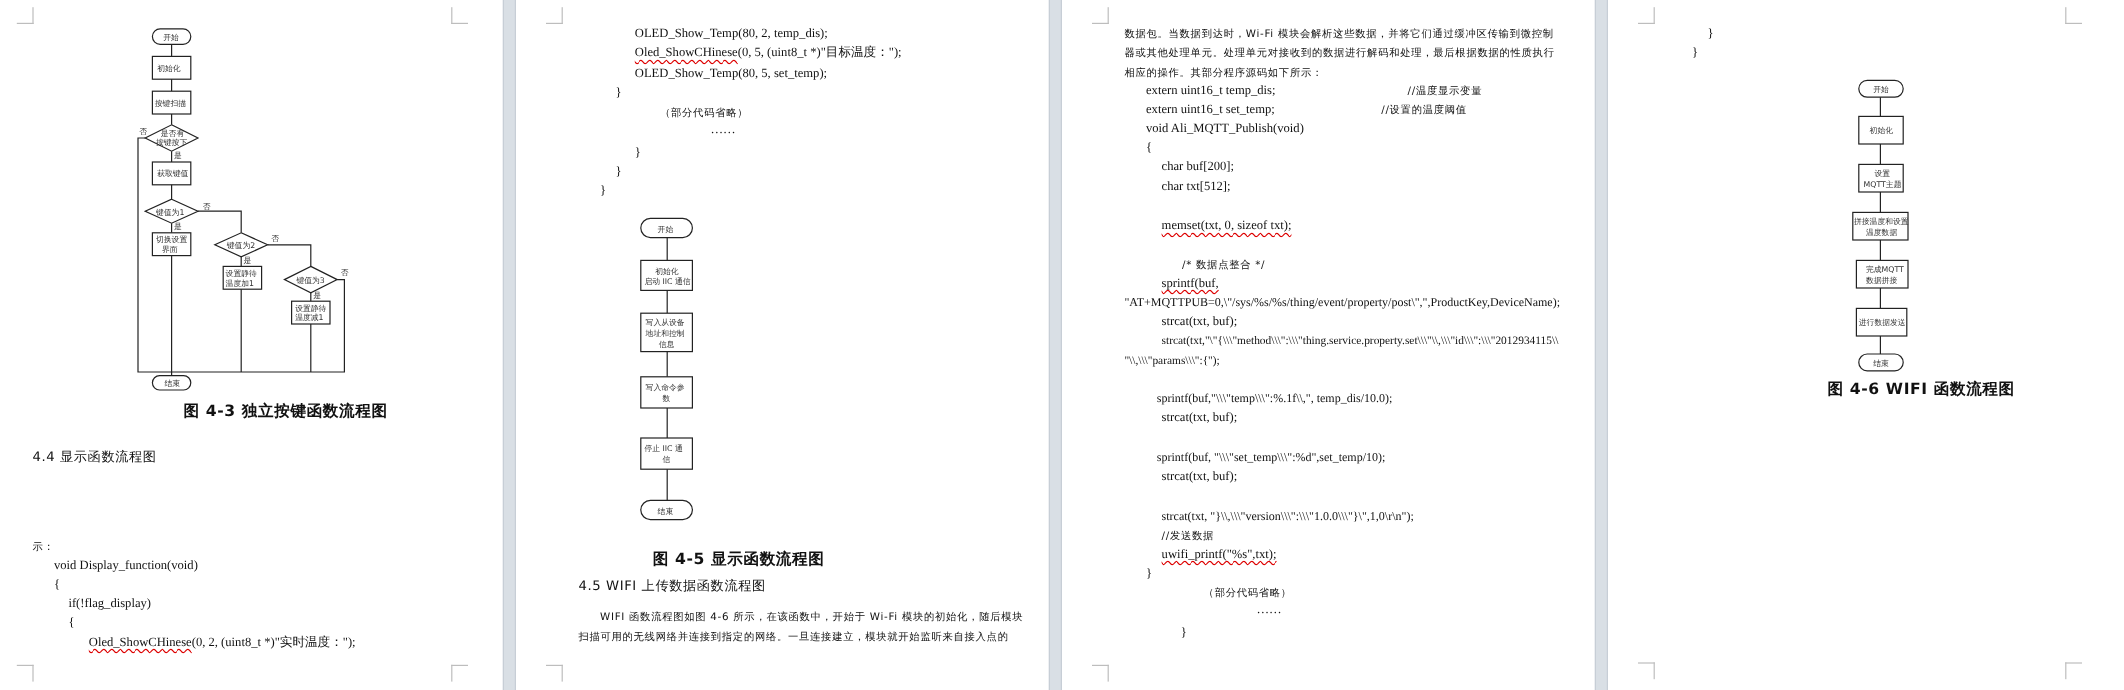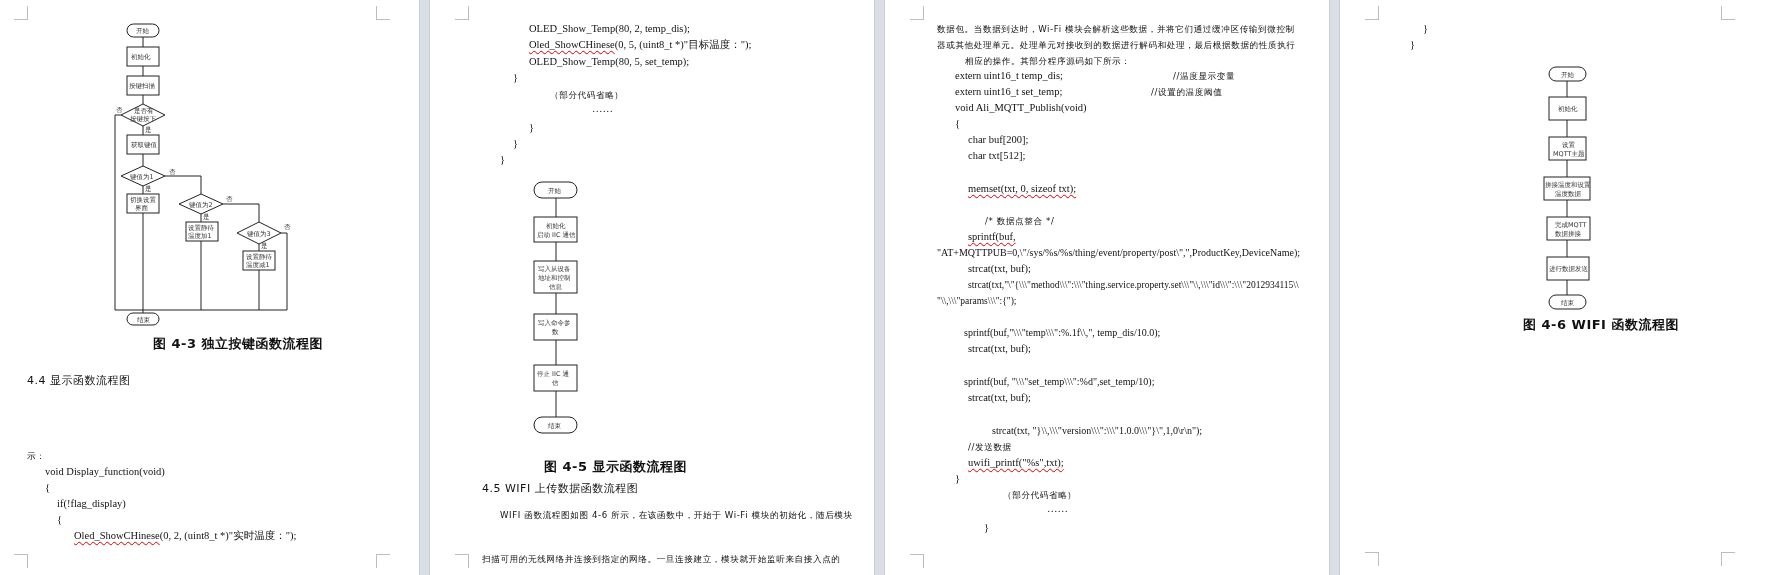--- a/index.html
+++ b/index.html
@@ -142,52 +142,52 @@
     <text x="108" y="150">写入命令参</text>
     <text x="122" y="159">数</text>
     <text x="107" y="201">停止 IIC 通</text>
     <text x="122" y="210">信</text>
     <text x="118" y="253">结束</text>
   </svg>
 
   <div class="txt cap" style="left:114px;top:460px;">图 4-5   显示函数流程图</div>
   <div class="txt h" style="left:52px;top:482px;">4.5 WIFI 上传数据函数流程图</div>
   <div class="txt cn" style="left:70px;top:508px;">WIFI 函数流程图如图 4-6 所示，在该函数中，开始于 Wi-Fi 模块的初始化，随后模块</div>
-  <div class="txt cn" style="left:52px;top:524px;margin-top:28px;">扫描可用的无线网络并连接到指定的网络。一旦连接建立，模块就开始监听来自接入点的</div>
+  <div class="txt cn" style="left:52px;top:524px;">扫描可用的无线网络并连接到指定的网络。一旦连接建立，模块就开始监听来自接入点的</div>
 </div>
 
 <div class="gap" style="left:874px;width:11px;"></div>
 
 <div class="page" style="left:885px;width:444px;">
   <div class="corner c-tl" style="left:25px;top:6px;"></div>
   <div class="corner c-bl" style="left:25px;top:554px;"></div>
 
   <div class="txt cn" style="left:52px;top:38px;">器或其他处理单元。处理单元对接收到的数据进行解码和处理，最后根据数据的性质执行</div>
   <div class="txt cn" style="left:52px;top:22px;">数据包。当数据到达时，Wi-Fi 模块会解析这些数据，并将它们通过缓冲区传输到微控制</div>
-  <div class="txt cn" style="left:52px;top:54px;margin-left:28px;">相应的操作。其部分程序源码如下所示：</div>
+  <div class="txt cn" style="left:52px;top:54px;">相应的操作。其部分程序源码如下所示：</div>
   <div class="txt code" style="left:70px;top:69px;">extern uint16_t temp_dis;</div>
   <div class="txt cn" style="left:288px;top:69px;">//温度显示变量</div>
   <div class="txt code" style="left:70px;top:85px;">extern uint16_t set_temp;</div>
   <div class="txt cn" style="left:266px;top:85px;">//设置的温度阈值</div>
   <div class="txt code" style="left:70px;top:101px;">void Ali_MQTT_Publish(void)</div>
   <div class="txt code" style="left:70px;top:117px;">{</div>
   <div class="txt code" style="left:83px;top:133px;">char buf[200];</div>
   <div class="txt code" style="left:83px;top:149px;">char txt[512];</div>
   <div class="txt code sq" style="left:83px;top:182px;text-decoration-color:#d00;">memset(txt, 0, sizeof txt);</div>
   <div class="txt cn" style="left:83px;top:214px;margin-left:17px;">/*  数据点整合  */</div>
   <div class="txt code sq" style="left:83px;top:230px;">sprintf(buf,</div>
   <div class="txt code" style="left:52px;top:246px;font-size:10px;">"AT+MQTTPUB=0,\"/sys/%s/%s/thing/event/property/post\",",ProductKey,DeviceName);</div>
   <div class="txt code" style="left:83px;top:262px;">strcat(txt, buf);</div>
   <div class="txt code" style="left:83px;top:278px;font-size:9.5px;">strcat(txt,"\"{\\\"method\\\":\\\"thing.service.property.set\\\"\\,\\\"id\\\":\\\"2012934115\\</div>
   <div class="txt code" style="left:52px;top:294px;font-size:9.5px;">"\\,\\\"params\\\":{");</div>
   <div class="txt code" style="left:79px;top:326px;font-size:10px;">sprintf(buf,"\\\"temp\\\":%.1f\\,", temp_dis/10.0);</div>
   <div class="txt code" style="left:83px;top:342px;">strcat(txt, buf);</div>
   <div class="txt code" style="left:79px;top:375px;font-size:10px;">sprintf(buf, "\\\"set_temp\\\":%d",set_temp/10);</div>
   <div class="txt code" style="left:83px;top:391px;">strcat(txt, buf);</div>
-  <div class="txt code" style="left:83px;top:424px;font-size:10px;margin-left:24px;">strcat(txt, "}\\,\\\"version\\\":\\\"1.0.0\\\"}\",1,0\r\n");</div>
+  <div class="txt code" style="left:83px;top:424px;font-size:10px;">strcat(txt, "}\\,\\\"version\\\":\\\"1.0.0\\\"}\",1,0\r\n");</div>
   <div class="txt cn" style="left:83px;top:440px;">//发送数据</div>
   <div class="txt code sq" style="left:83px;top:456px;">uwifi_printf("%s",txt);</div>
   <div class="txt code" style="left:70px;top:472px;">}</div>
   <div class="txt cn" style="left:118px;top:488px;">（部分代码省略）</div>
   <div class="txt code" style="left:162px;top:502px;">……</div>
   <div class="txt code" style="left:99px;top:521px;">}</div>
 </div>
 
 <div class="gap" style="left:1329px;width:11px;"></div>
 

